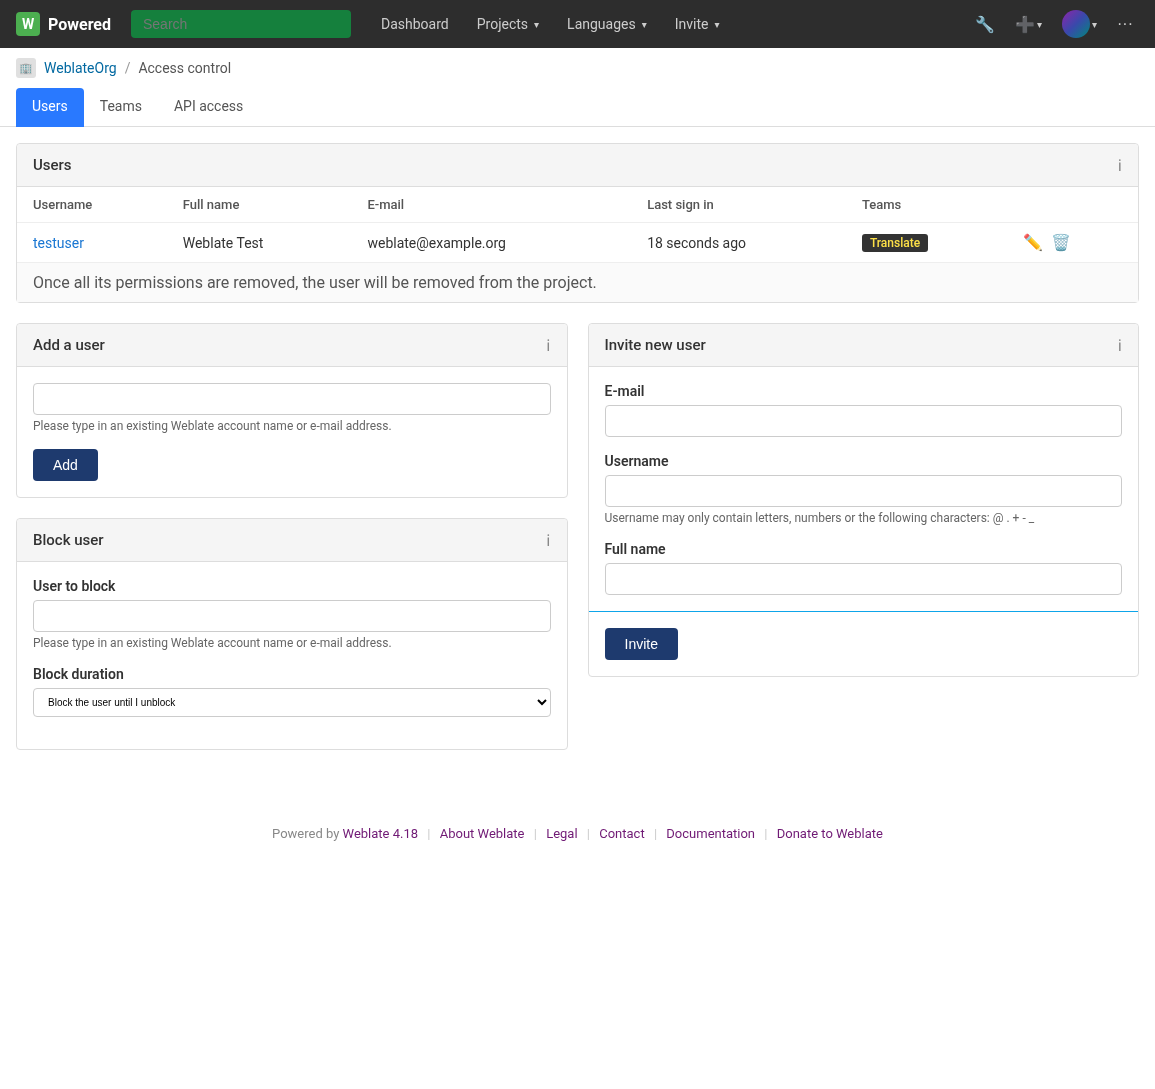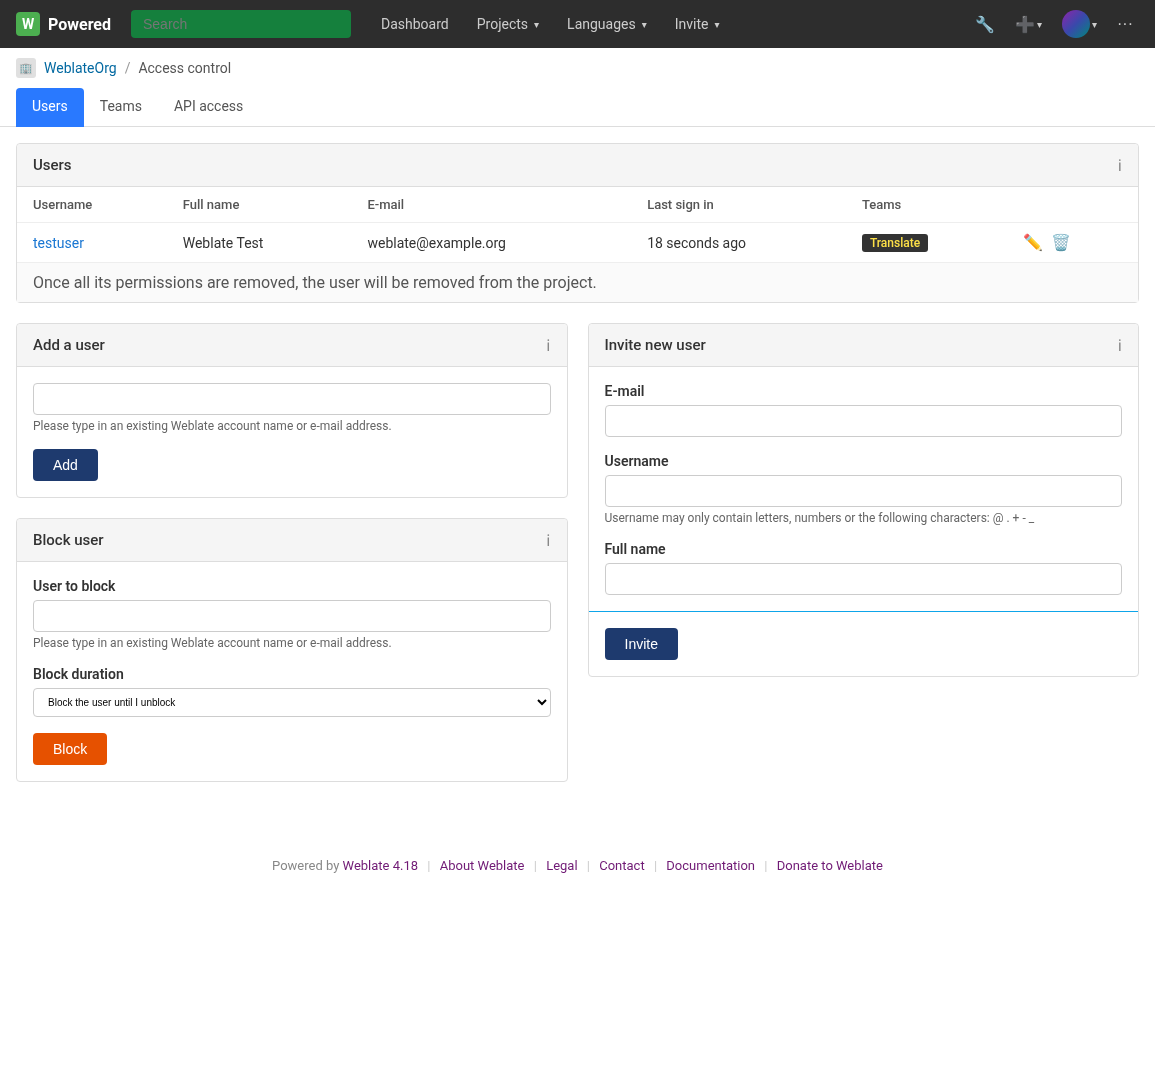--- a/index.html
+++ b/index.html
@@ -400,23 +400,20 @@
           </div>
           <div class="form-group">
             <label class="form-label">Block duration</label>
             <select class="form-select">
               <option>Block the user until I unblock</option>
               <option>Block for 1 day</option>
               <option>Block for 1 week</option>
               <option>Block for 1 month</option>
             </select>
           </div>
-          <div style="margin-top: 16px;">
-            <button class="btn btn-orange">Block</button>
-          </div>
         </div>
       </div>
 
     </div>
 
     <div>
       <div class="panel">
         <div class="panel-header">
           <span>Invite new user</span>
           <span class="info-icon">ℹ</span>

